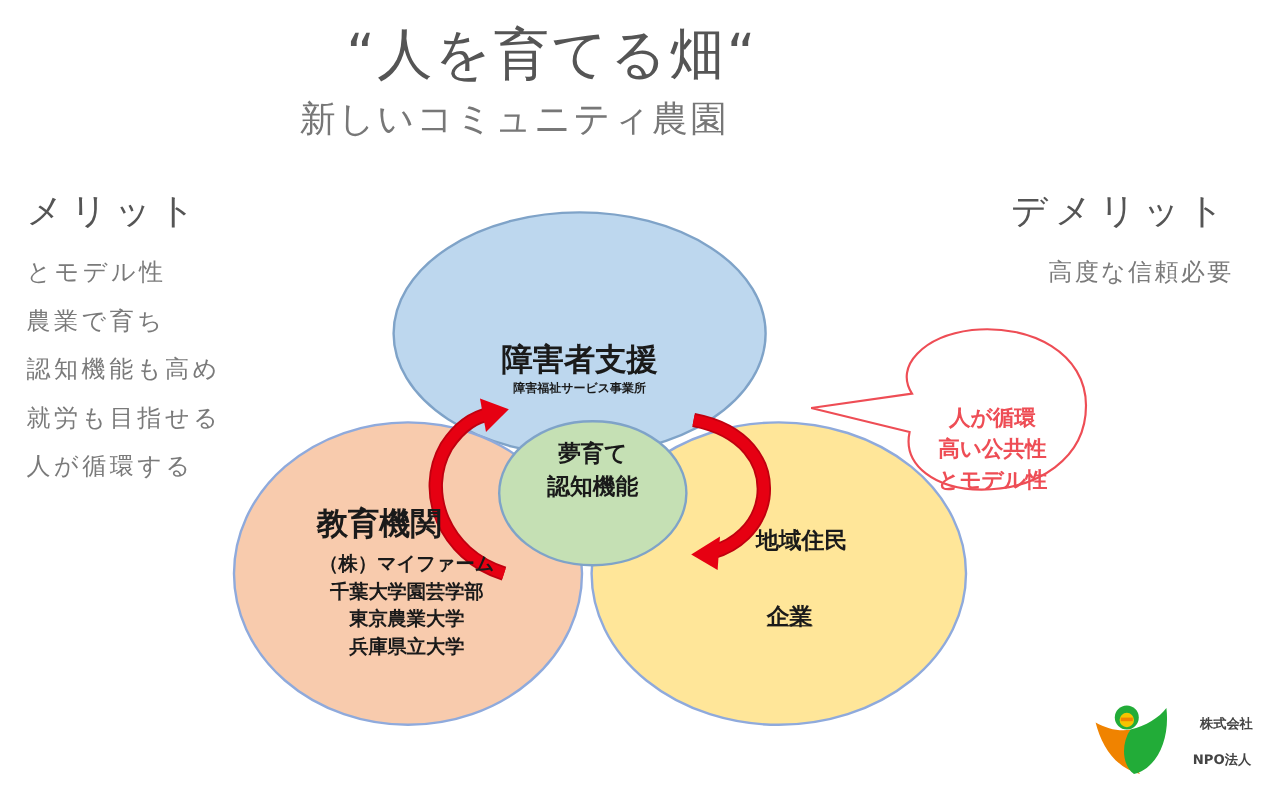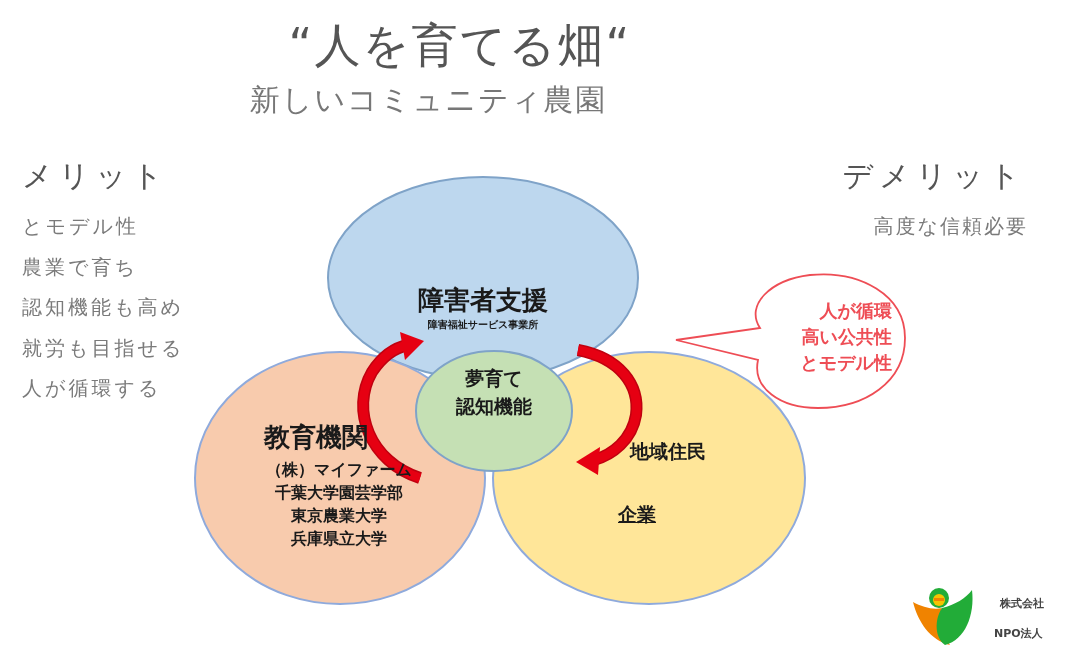--- a/index.html
+++ b/index.html
@@ -6,21 +6,21 @@
   body { width:1068px; height:660px; position:relative; overflow:hidden; font-family:"DejaVu Sans", sans-serif; }
   .abs { position:absolute; }
   .title { left:0; width:920px; top:18px; text-align:center; font-size:46px; color:#555555; letter-spacing:2px; line-height:54px; }
   .subtitle { left:0; width:857px; top:80px; text-align:center; font-size:30px; color:#777777; letter-spacing:2px; line-height:40px; }
   .merit-h { left:22px; top:156px; font-size:30px; color:#555; letter-spacing:6px; }
   .merit-list { left:22px; top:206px; font-size:20px; color:#7a7a7a; line-height:40.5px; letter-spacing:3px; }
   .demerit-h { right:42px; top:156px; font-size:30px; color:#555; letter-spacing:6px; }
   .demerit-text { right:28px; top:206px; font-size:20px; color:#7a7a7a; line-height:40px; letter-spacing:2px; text-align:right; }
   svg.diagram { position:absolute; left:0; top:0; width:1068px; height:660px; }
   .lbl { position:absolute; text-align:center; color:#1a1a1a; font-weight:bold; }
-  .bubble-text { position:absolute; color:#ee4d55; font-size:18px; line-height:26px; text-align:right; font-weight:bold; }
+  .bubble-text { position:absolute; color:#ee4d55; font-size:18px; line-height:26px; text-align:center; font-weight:bold;margin-top:38px; }
   .logo-text { position:absolute; font-size:11px; color:#444; font-weight:bold; white-space:nowrap; }
 </style>
 </head>
 <body>
 
 <div class="abs title">“人を育てる畑“</div>
 <div class="abs subtitle">新しいコミュニティ農園</div>
 
 <div class="abs merit-h">メリット</div>
 <div class="abs merit-list">
@@ -75,21 +75,21 @@
 
 <div class="lbl" style="left:264px; top:420px; width:170px; font-size:26px; line-height:34px; text-align:left;">教育機関</div>
 <div class="lbl" style="left:236px; top:458px; width:206px; font-size:16px; line-height:23px;">
   <div>（株）マイファーム</div>
   <div>千葉大学園芸学部</div>
   <div>東京農業大学</div>
   <div>兵庫県立大学</div>
 </div>
 
 <div class="lbl" style="left:630px; top:437px; width:130px; font-size:19px; line-height:28px; text-align:left;">地域住民</div>
-<div class="lbl" style="left:618px; top:500px; width:80px; font-size:19px; line-height:28px; text-align:left;text-decoration:underline;">企業</div>
+<div class="lbl" style="left:618px; top:500px; width:80px; font-size:19px; line-height:28px; text-align:center;text-decoration:underline;">企業</div>
 
 <div class="bubble-text" style="left:762px; top:298px; width:130px;">
   <div>人が循環</div>
   <div>高い公共性</div>
   <div>とモデル性</div>
 </div>
 
 <div class="logo-text" style="left:1000px; top:596px;">株式会社</div>
 <div class="logo-text" style="left:994px; top:626px;">NPO法人</div>
 

